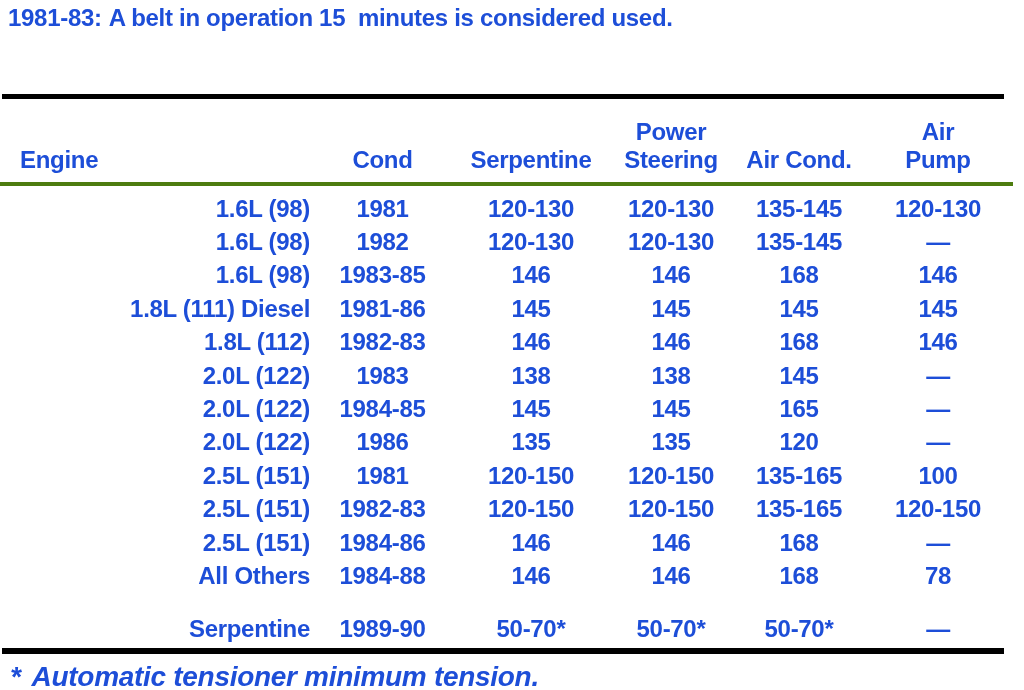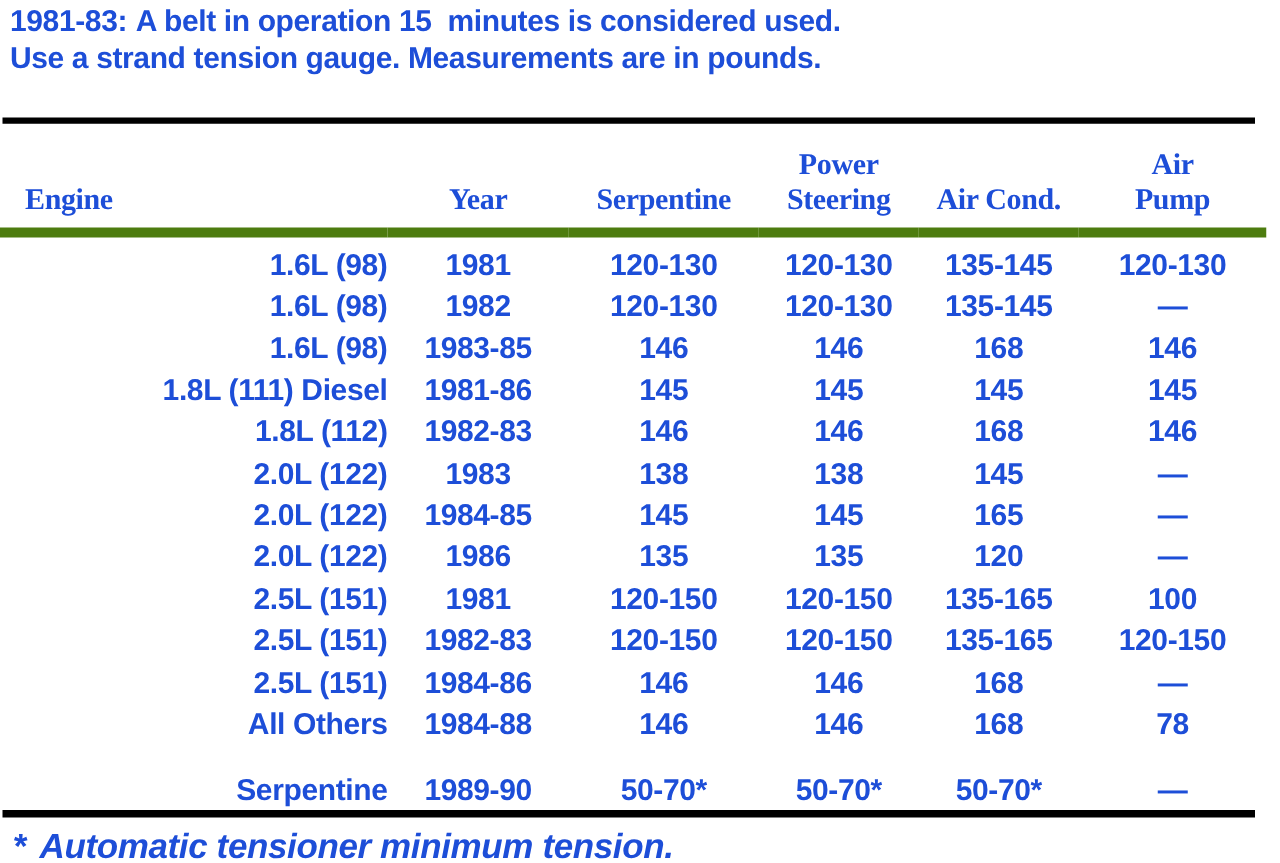--- a/index.html
+++ b/index.html
@@ -31,23 +31,22 @@
     border-collapse: collapse;
     table-layout: fixed;
     font-size: 24px;
   }
   .spec-table th {
     vertical-align: bottom;
     text-align: center;
     font-weight: 700;
     padding: 0 0 8px 0;
     line-height: 28px;
-    border-bottom: 8px solid #4d7c0f;
+    border-bottom: 4px solid #4d7c0f;
     height: 76px;
-    font-family: Liberation Serif, serif;
   }
   .spec-table th:first-child { text-align: left; padding-left: 20px; }
   .spec-table td {
     height: 33.4px;
     text-align: center;
     vertical-align: middle;
     padding: 0;
     line-height: 24px;
   }
   .spec-table tbody tr td:first-child { text-align: right; padding-left: 8px; }
@@ -56,41 +55,40 @@
   .footnote { position: absolute; top: 661px; left: 10px; font-size: 28px; white-space: pre; font-style: italic; }
   .fn-marker { margin-right: 11px; }
 </style>
 </head>
 <body>
 
 <div class="page">
 
   <header class="intro">
     <p class="intro-line"><span class="intro-prefix">1981-83:</span><span>A belt in operation 15  minutes is considered used.</span></p>
-    <p class="intro-line"><span class="intro-prefix"></span><span>Use a strand tension gauge. Measurements are in pounds.</span></p>
   </header>
 
   <div class="rule rule-top"></div>
 
   <table class="spec-table">
     <colgroup>
       <col style="width:310px">
       <col style="width:145px">
       <col style="width:152px">
       <col style="width:128px">
       <col style="width:128px">
       <col style="width:150px">
     </colgroup>
     <thead>
       <tr id="header-row">
           <th>
             <div>Engine</div>
           </th>
           <th>
-            <div>Year</div>
+            <div>Cond</div>
           </th>
           <th>
             <div>Serpentine</div>
           </th>
           <th>
             <div>Power</div>
             <div>Steering</div>
           </th>
           <th>
             <div>Air Cond.</div>

